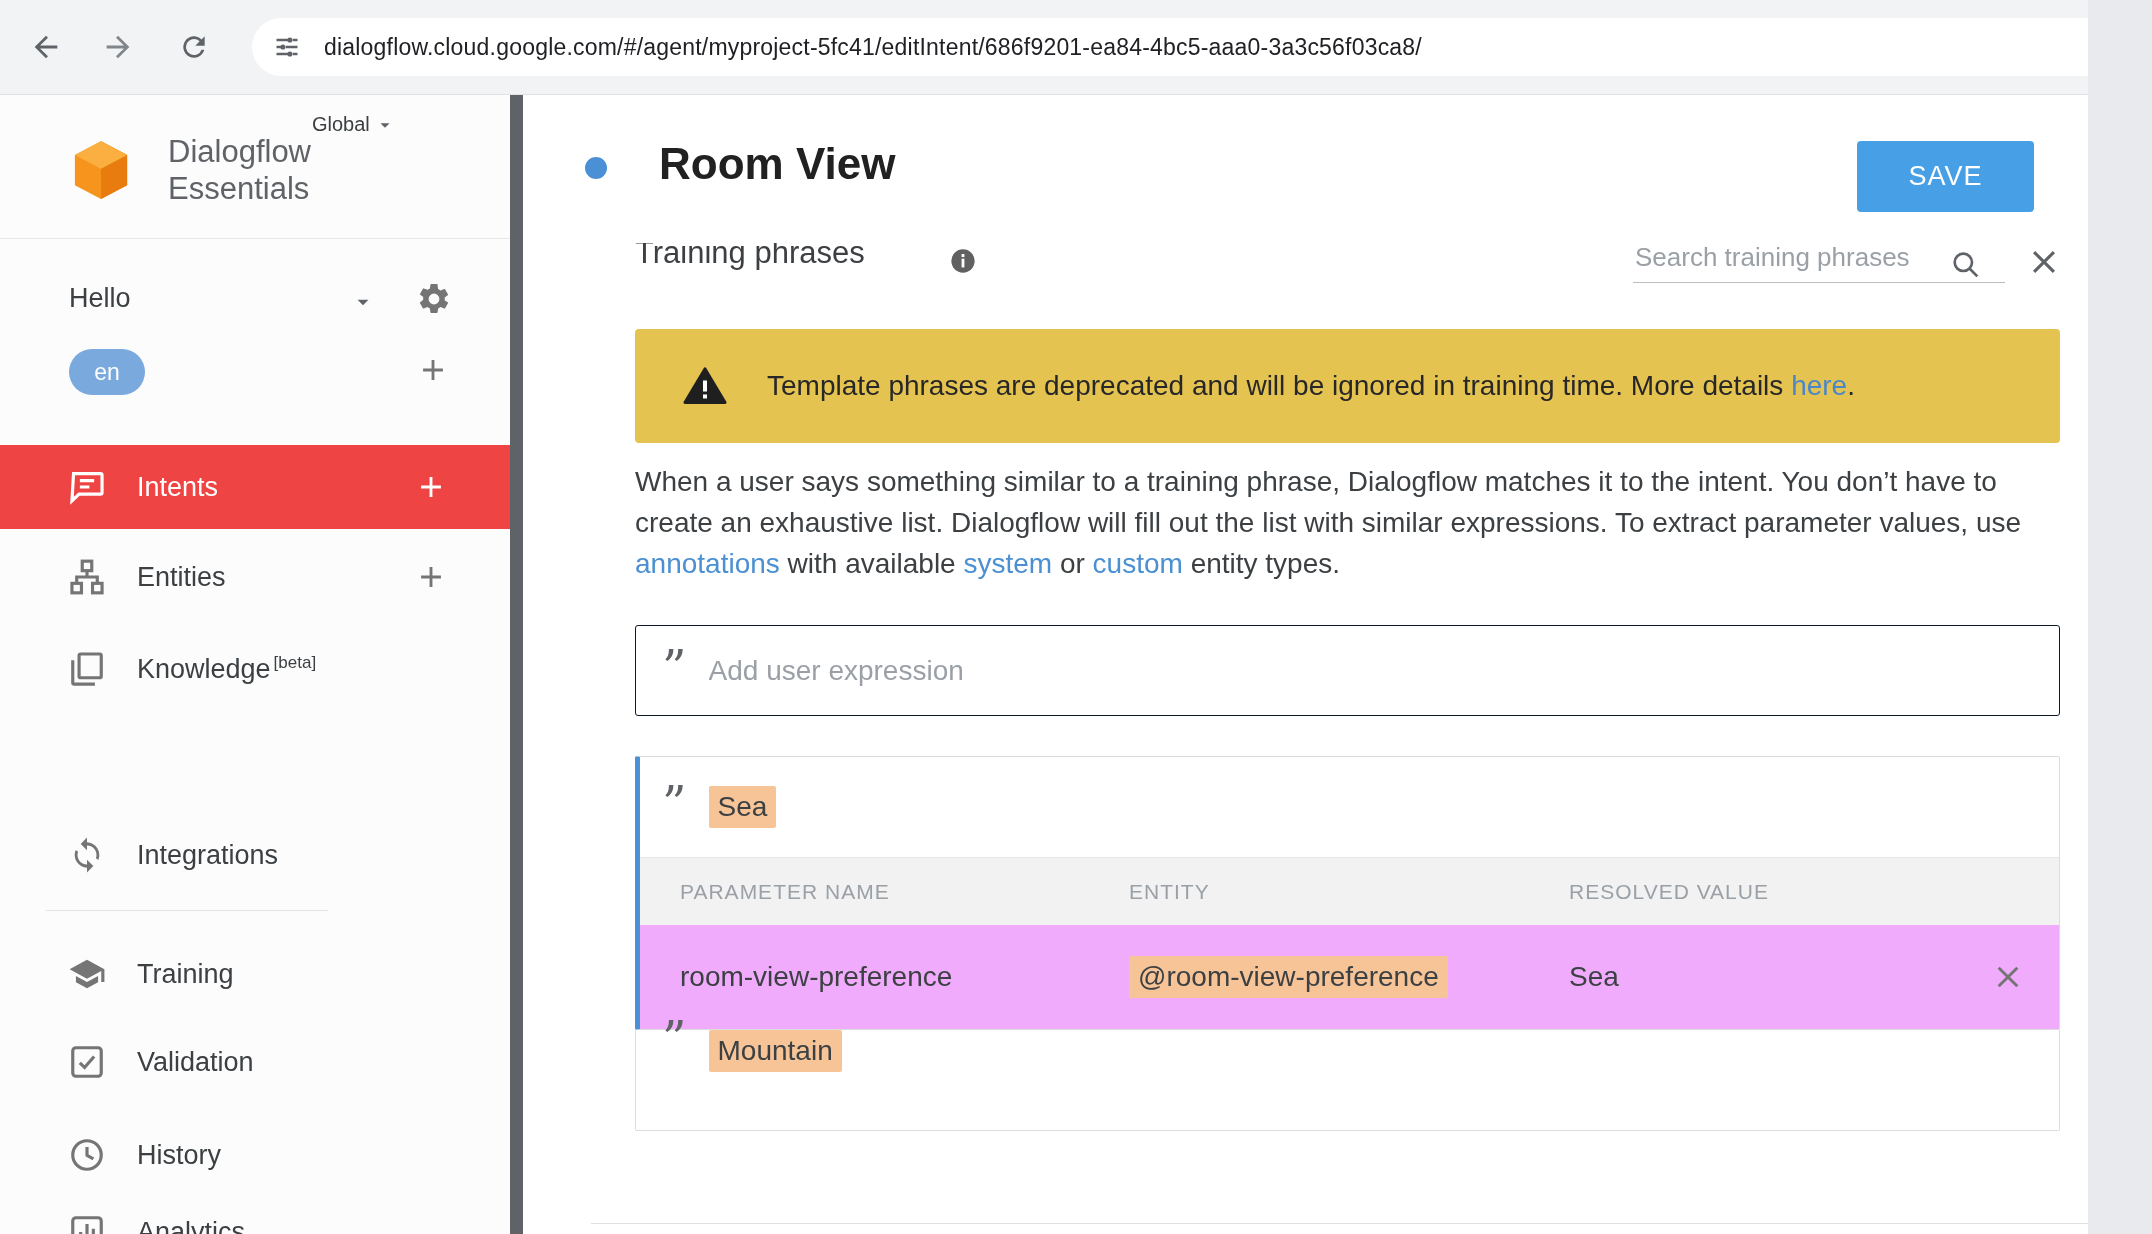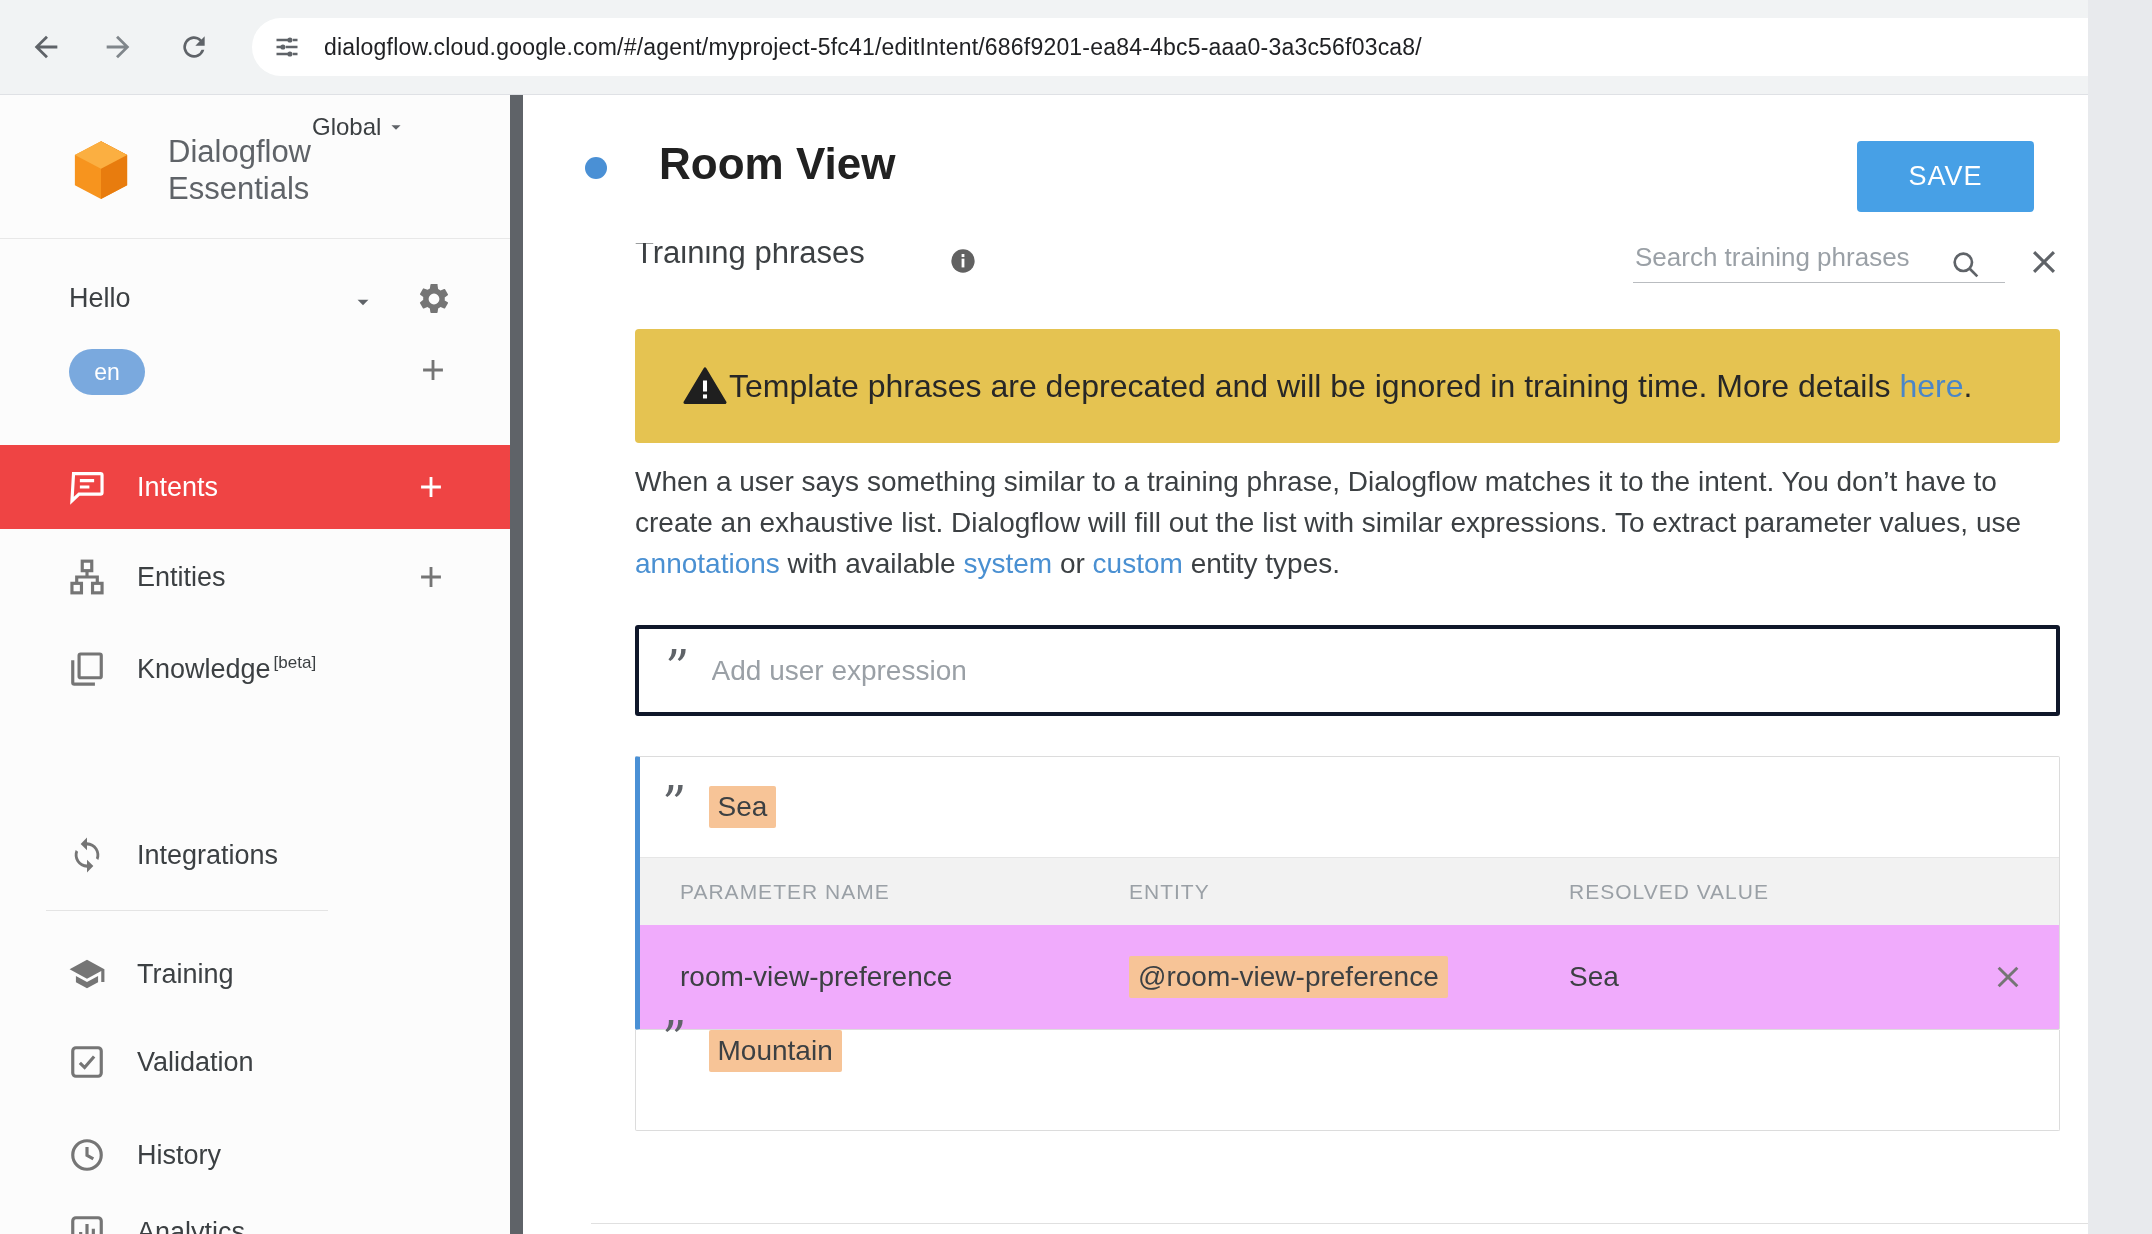--- a/index.html
+++ b/index.html
@@ -20,21 +20,21 @@
   .site-ico { width:42px; height:42px; border-radius:50%; display:flex; align-items:center; justify-content:center; flex:0 0 auto; }
   .url-text { margin-left:16px; font-size:23px; font-weight:500; color:#202124; letter-spacing:.2px; white-space:nowrap; }
 
   
   .sidebar { position:absolute; left:0; top:95px; width:523px; height:1139px; background:#fcfcfc; overflow:hidden; }
   .rail { position:absolute; left:510px; top:95px; width:13px; height:1139px; background:#5f6368; }
 
   .brand { position:absolute; left:66px; top:38px; width:420px; height:74px; display:flex; align-items:center;gap:8px; }
   .brand-logo { width:70px; height:66px; flex:0 0 auto; }
   .brand-text { margin-left:24px; font-size:31px; line-height:37px; color:#5f6368; }
-  .brand-region { position:absolute; left:312px; top:18px; display:flex; align-items:center; font-size:24px; color:#3c4043; }
+  .brand-region { position:absolute; left:312px; top:18px; display:flex; align-items:center; font-size:20px; color:#3c4043; }
   .brand-region svg { margin-left:4px; }
   .sb-divider-top { position:absolute; left:0; top:143px; width:510px; height:1px; background:#e8e8e8; }
 
   .agent-row { position:absolute; left:0; top:178px; width:510px; height:56px; }
   .agent-name { position:absolute; left:69px; top:10px; font-size:27px; color:#3c4043; }
   .agent-chevron { position:absolute; left:350px; top:16px; }
   .agent-gear { position:absolute; left:416px; top:8px; }
 
   .lang-row { position:absolute; left:0; top:252px; width:510px; height:56px; }
   .lang-pill { position:absolute; left:69px; top:2px; width:76px; height:46px; border-radius:23px; background:#7aa9de;
@@ -66,27 +66,27 @@
   .search-input { position:absolute; left:1110px; top:-6px; width:372px; height:46px; border:none; border-bottom:1px solid #b9bcc0;
                   background:transparent; font-size:26px; color:#3c4043; outline:none; padding:0 52px 4px 2px;
                   font-family:"Liberation Sans",sans-serif; }
   .search-input::placeholder { color:#9aa0a6; }
   .search-ico { position:absolute; left:1427px; top:6px; width:32px; height:32px; }
   .section-close { position:absolute; left:1504px; top:2px; width:34px; height:34px; }
 
   .warn-banner { position:absolute; left:112px; top:234px; width:1425px; height:114px; background:#e5c351; border-radius:4px;
                  display:flex; align-items:center; }
   .warn-ico { margin-left:46px; width:48px; height:44px; flex:0 0 auto; }
-  .warn-text { font-size:32px; color:#272727; }
+  .warn-text { margin-left:38px; font-size:28px; color:#272727; }
   .warn-link { color:#4a86c8; text-decoration:none; }
 
   .desc { position:absolute; left:112px; top:366px; width:1405px; font-size:28px; line-height:41px; color:#3c4043; }
   .desc a { color:#4a90d2; text-decoration:none; }
 
-  .add-box { position:absolute; left:112px; top:530px; width:1425px; height:91px; border:4px solid #0f172a; border-radius:3px;
+  .add-box { position:absolute; left:112px; top:530px; width:1425px; height:91px; border:1px solid #0f172a; border-radius:3px;
              display:flex; align-items:center; background:#fff; }
   .quote-icon { font-family:"DejaVu Serif", serif; font-size:48px; color:#5f6368; line-height:18px; height:24px; overflow:visible; }
   .quote-icon::before { content:"\201D"; }
   .add-box .quote-icon { margin-left:26px; flex:0 0 auto; }
   .add-input { flex:1; margin-left:22px; border:none; outline:none; font-size:28px; color:#3c4043; background:transparent;
                font-family:"Liberation Sans",sans-serif; }
   .add-input::placeholder { color:#9aa0a6; }
 
   .phrase-card { position:absolute; left:112px; top:661px; width:1425px; height:274px; border:1px solid #dcdcdc;
                  border-left:5px solid #4a90d5; border-radius:2px; background:#fff; }

